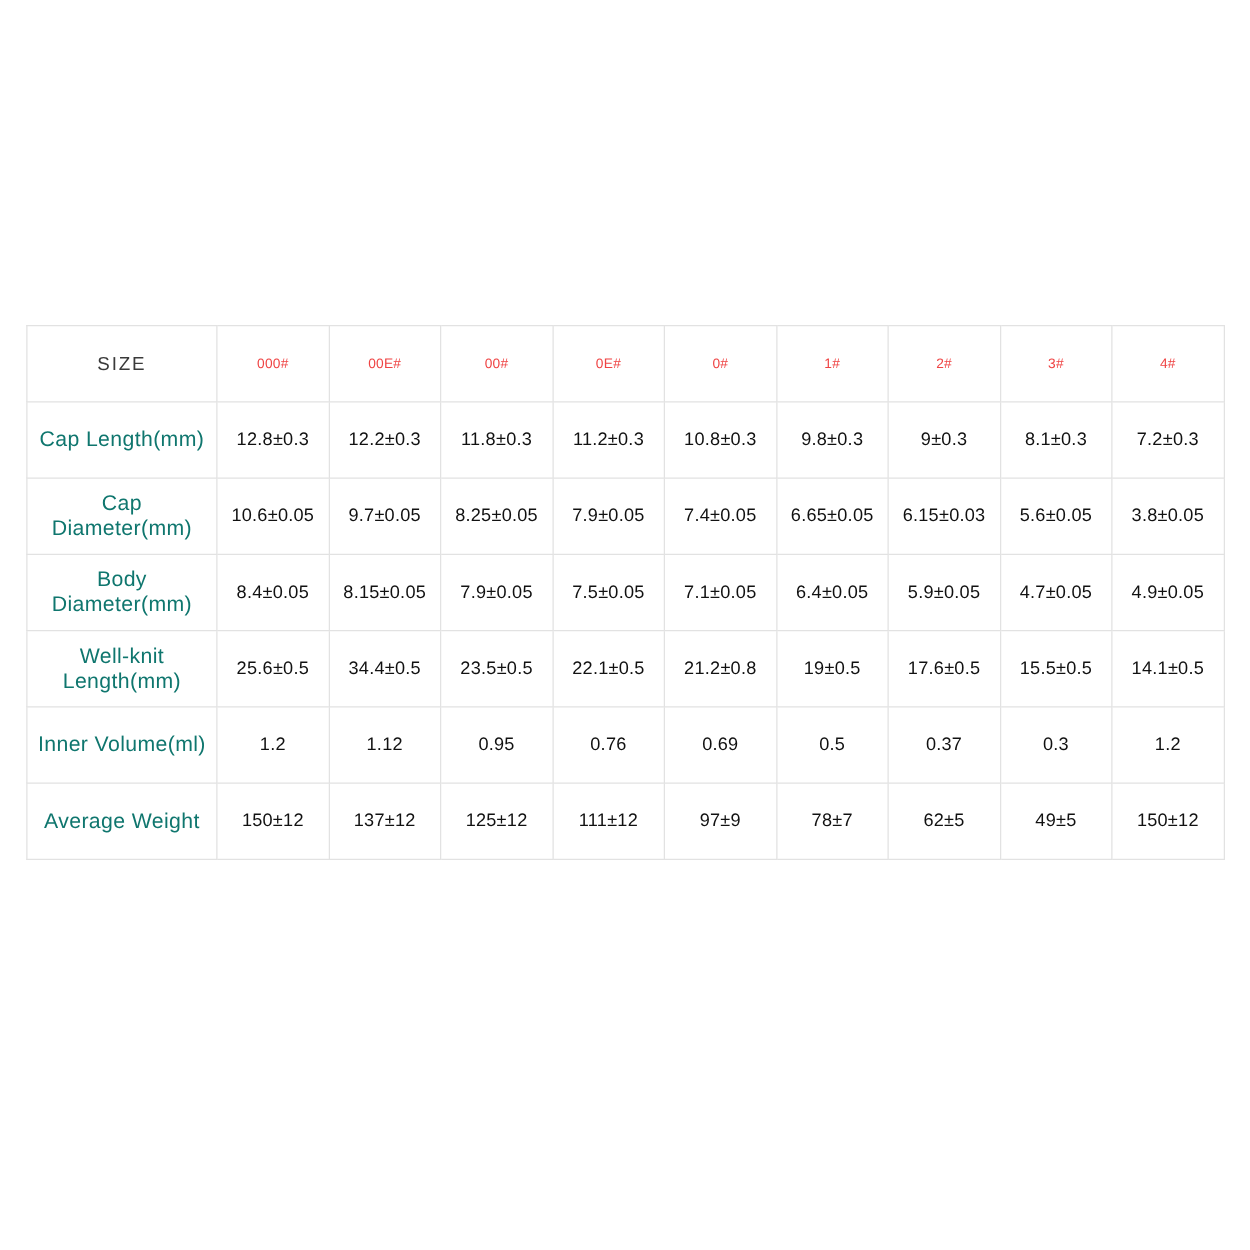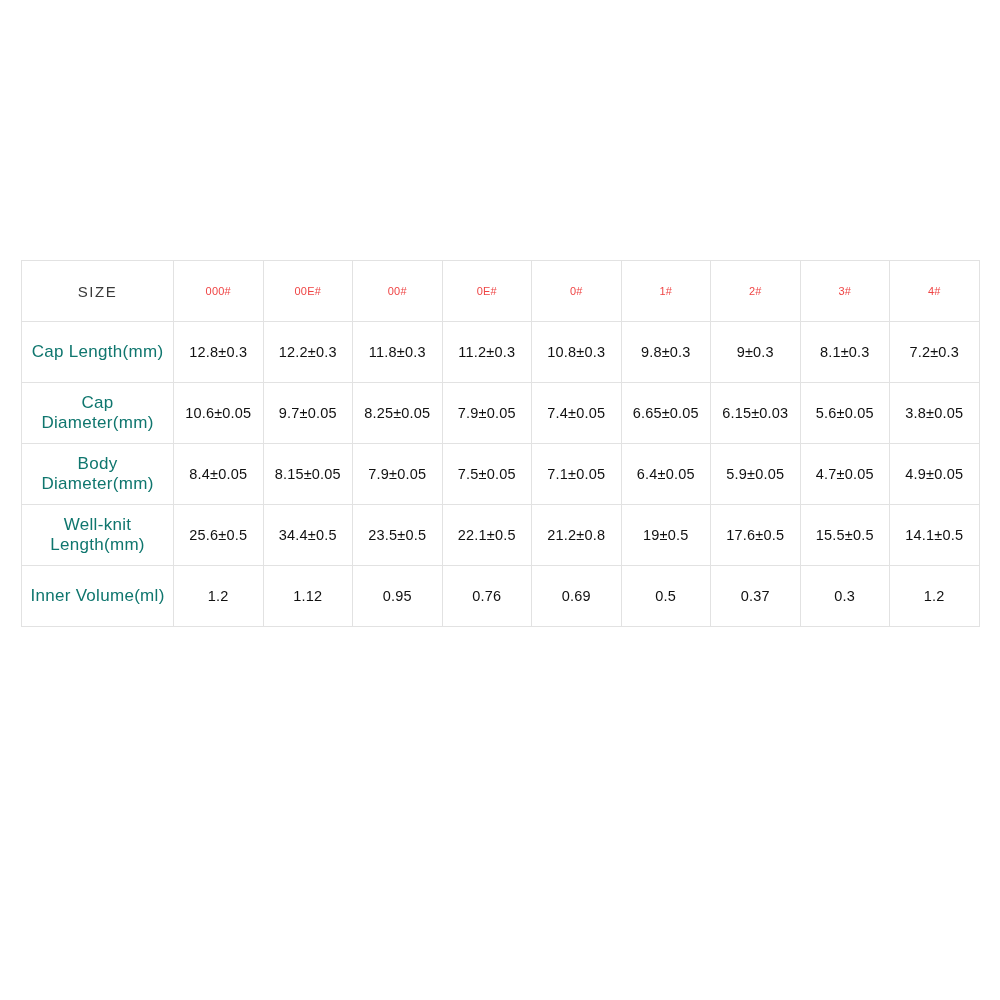--- a/index.html
+++ b/index.html
@@ -145,16 +145,28 @@
           <td>1.2</td>
           <td>1.12</td>
           <td>0.95</td>
           <td>0.76</td>
           <td>0.69</td>
           <td>0.5</td>
           <td>0.37</td>
           <td>0.3</td>
           <td>1.2</td>
         </tr>
+        <tr>
+          <td class="rowhead">Average Weight</td>
+          <td>150±12</td>
+          <td>137±12</td>
+          <td>125±12</td>
+          <td>111±12</td>
+          <td>97±9</td>
+          <td>78±7</td>
+          <td>62±5</td>
+          <td>49±5</td>
+          <td>150±12</td>
+        </tr>
       </tbody>
     </table>
   </div>
 </div>
 
 </body></html>

